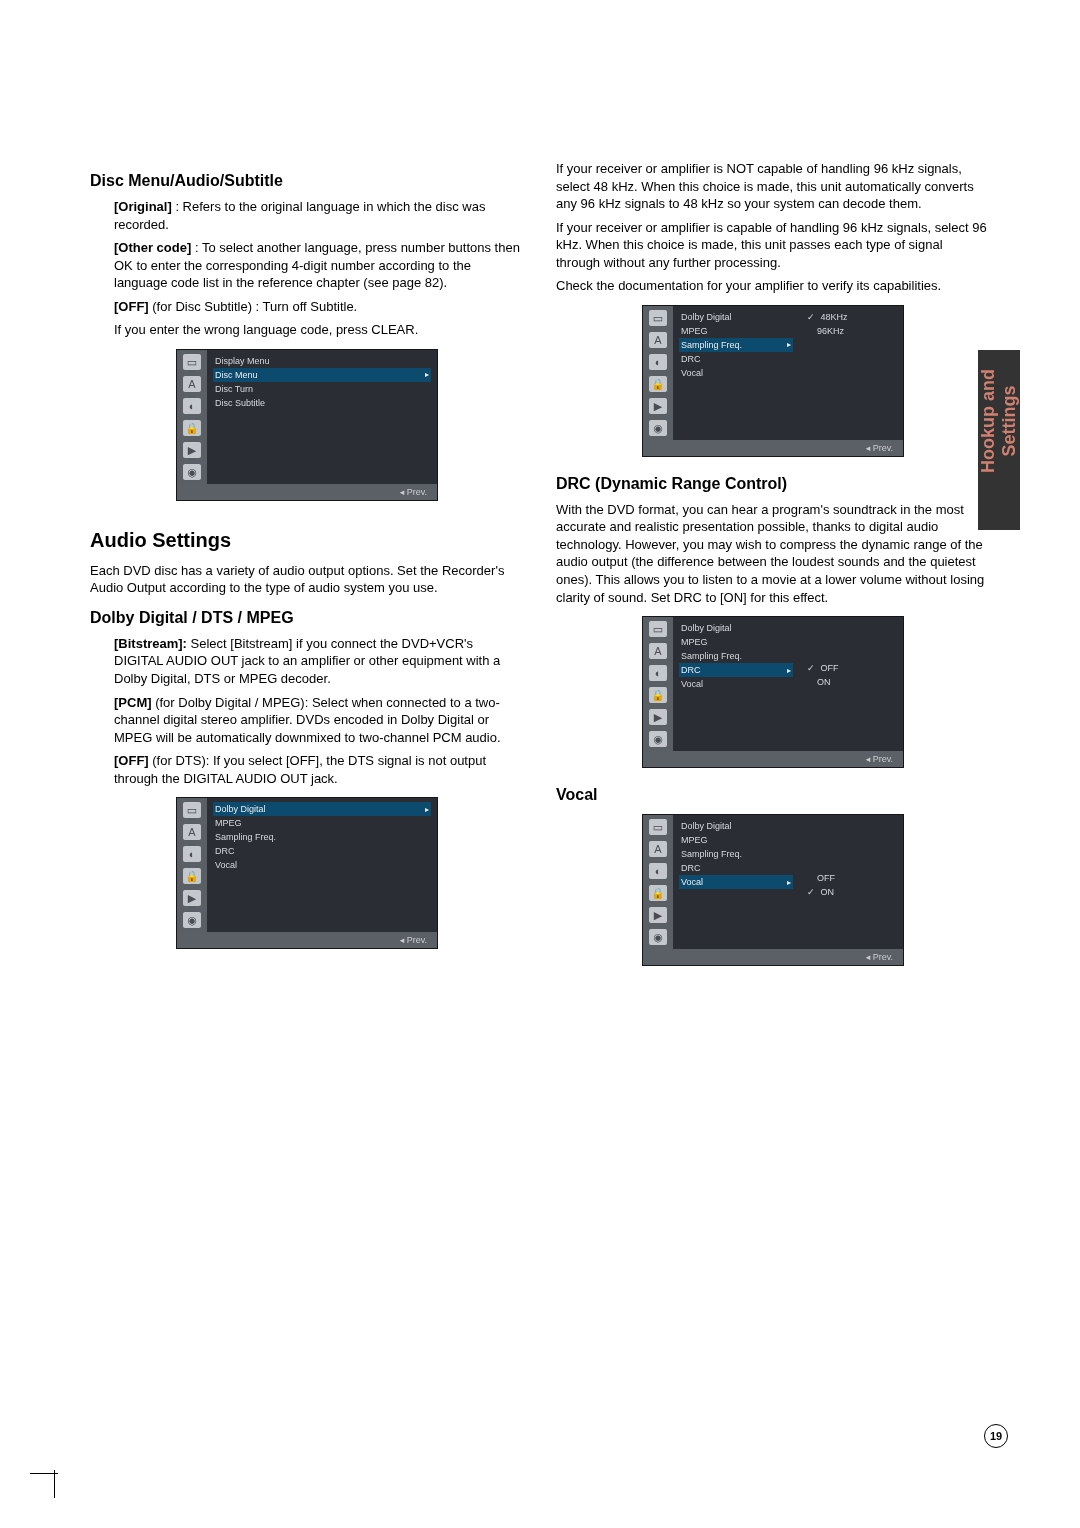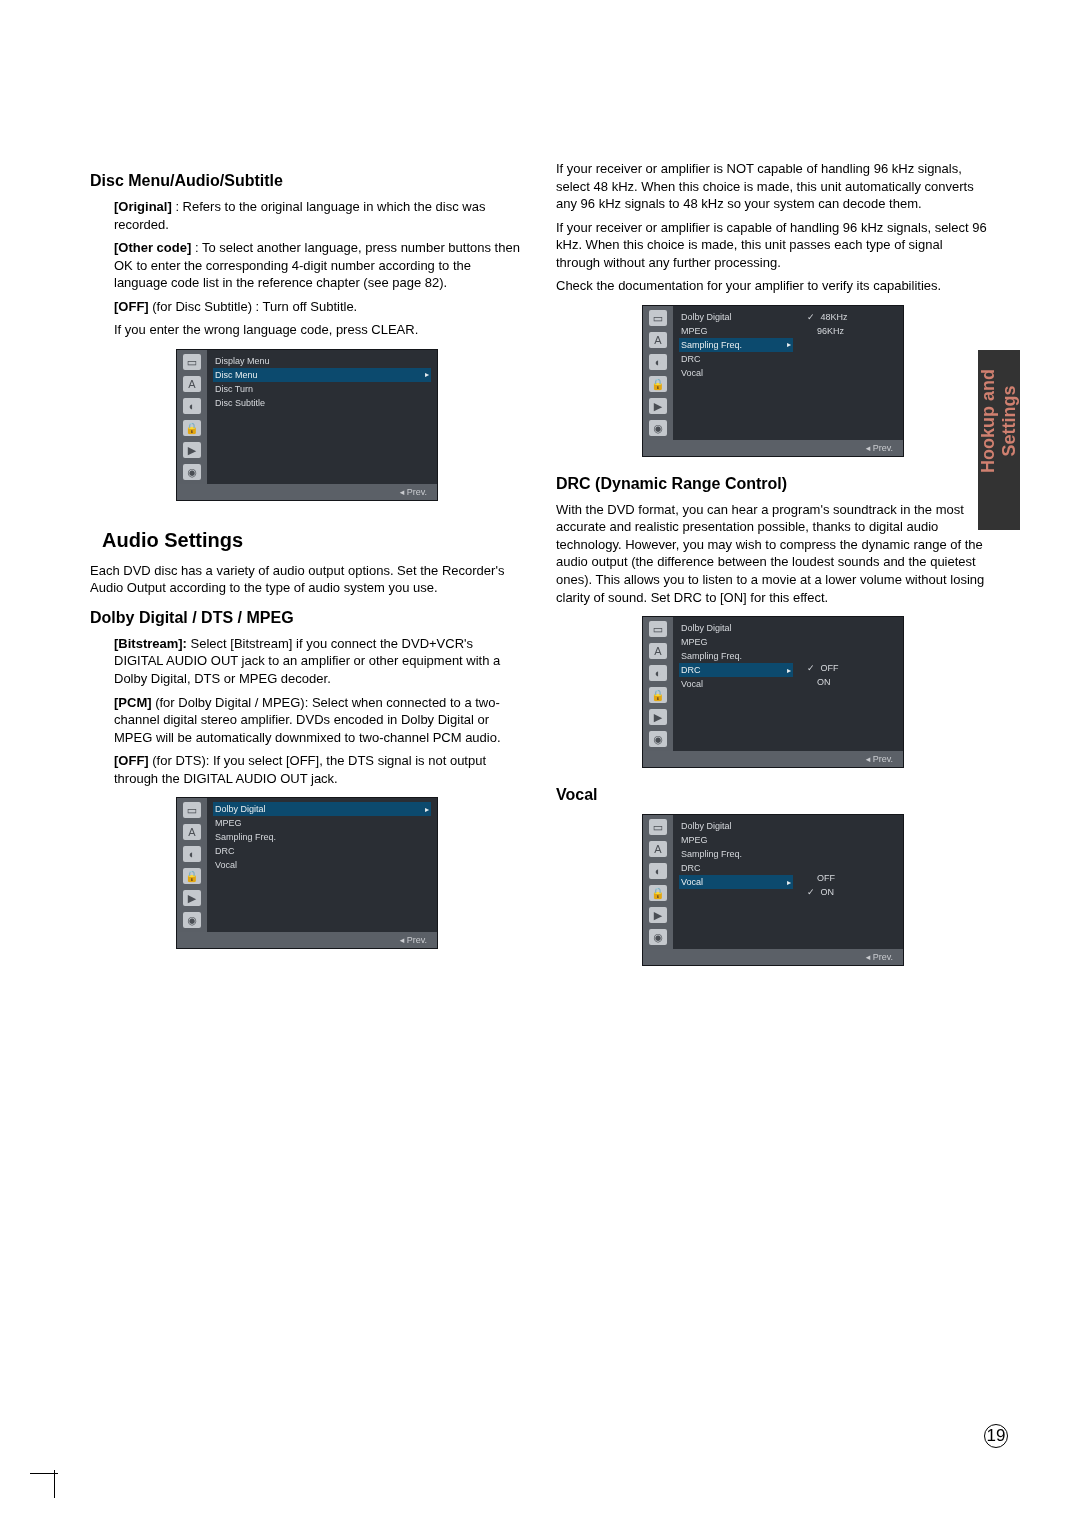--- a/index.html
+++ b/index.html
@@ -22,21 +22,21 @@
     display: flex;
     gap: 32px;
   }
   .col {
     flex: 1 1 0;
     min-width: 0;
   }
   h2 {
     font-size: 20px;
     font-weight: bold;
-    margin: 28px 0 10px 12px;
+    margin: 28px 0 10px 0;
   }
   h3 {
     font-size: 16px;
     font-weight: bold;
     margin: 12px 0 8px 0;
   }
   p {
     margin: 0 0 6px 0;
     line-height: 1.35;
   }
@@ -69,22 +69,22 @@
 
   
   .pagenum {
     position: absolute;
     right: 72px;
     bottom: 80px;
     width: 22px;
     height: 22px;
     border: 1.5px solid #000;
     border-radius: 50%;
-    font-size: 17px;
-    font-weight: normal;
+    font-size: 11px;
+    font-weight: bold;
     display: flex;
     align-items: center;
     justify-content: center;
   }
   
   .crop {
     position: absolute;
     width: 22px;
     height: 22px;
     border-color: #000;

